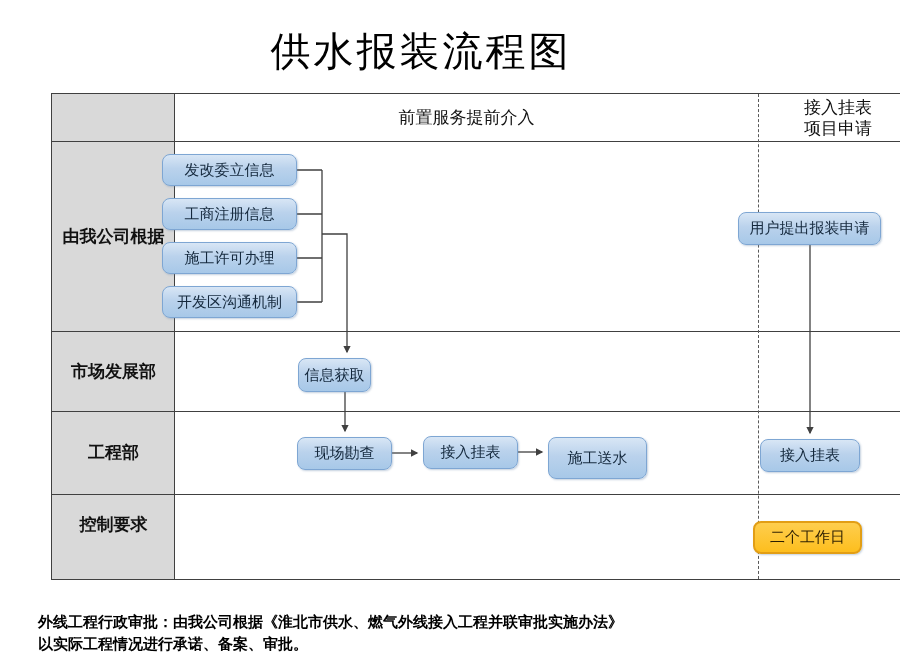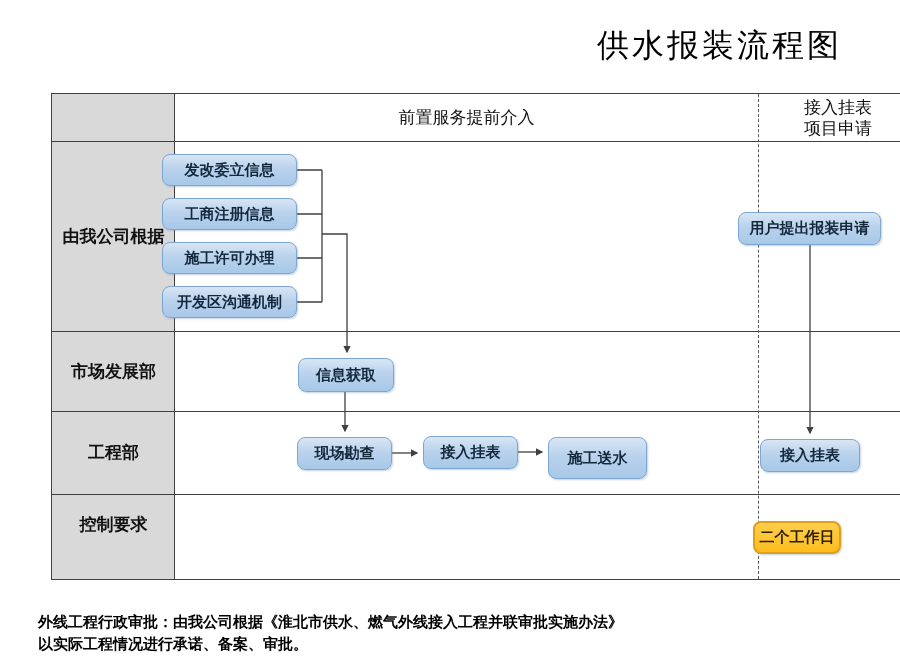--- a/index.html
+++ b/index.html
@@ -1,22 +1,22 @@
 <!DOCTYPE html>
 <html><head>
 <meta charset="utf-8">
 <style>
   html,body { margin:0; padding:0; background:#ffffff; }
   .canvas {
     position:relative; width:900px; height:661px; background:#ffffff;
     font-family:"Liberation Serif","DejaVu Serif",serif; overflow:hidden;
   }
   .title {
-    position:absolute; left:0; top:24px; width:842px; text-align:right;
-    font-size:32px; letter-spacing:3px; color:#000;font-family:Liberation Serif, serif;
+    position:absolute; left:0; top:24px; width:842px; text-align:center;
+    font-size:40px; letter-spacing:3px; color:#000;font-family:Liberation Serif, serif;
   }
   .table {
     position:absolute; left:20px; top:93px; width:866px; height:485px;
     border:1px solid #404040; box-sizing:content-box;margin-left:31px;
   }
   .label-col {
     position:absolute; left:0; top:0; width:123px; height:100%;
     background:#D9D9D9; border-right:1px solid #404040; box-sizing:border-box;
   }
   .hdiv { position:absolute; left:0; width:100%; height:0; border-top:1px solid #404040; }
@@ -28,21 +28,21 @@
   .hcell .stack { line-height:21px; }
   .row-label {
     position:absolute; left:0; width:123px; display:flex; align-items:center;
     justify-content:center; font-weight:bold; font-size:17px; color:#111;
   }
   svg.connectors { position:absolute; left:0; top:0; width:900px; height:661px; }
   .box {
     position:absolute; box-sizing:border-box; border:1px solid #7EA6D3; border-radius:8px;
     background:linear-gradient(180deg,#D8E6F5 0%,#BAD2EC 45%,#A7C8E8 100%);
     display:flex; align-items:center; justify-content:center;
-    font-weight:bold; font-size:15px; color:#14283c;
+    font-weight:normal; font-size:15px; color:#14283c;
     box-shadow:1px 1px 2px rgba(110,140,175,0.4);
   }
   .box.highlight {
     background:linear-gradient(180deg,#FECE4E 0%,#FDBE1E 100%);
     border:2px solid #E29E15; color:#2b1d00;
   }
   .footnote {
     position:absolute; left:38px; top:596px; font-weight:bold; font-size:15px;
     line-height:1.45; color:#000;margin-top:16px;
   }
@@ -90,28 +90,28 @@
     <path d="M392,453 H417" fill="none" stroke="#404040" stroke-width="1.3" marker-end="url(#arrow)"></path>
     <path d="M518,452 H542" fill="none" stroke="#404040" stroke-width="1.3" marker-end="url(#arrow)"></path>
     <path d="M810,245 V433" fill="none" stroke="#404040" stroke-width="1.3" marker-end="url(#arrow)"></path>
   </svg>
 
   <div class="box" style="left:162px;top:154px;width:135px;height:32px">发改委立信息</div>
   <div class="box" style="left:162px;top:198px;width:135px;height:32px">工商注册信息</div>
   <div class="box" style="left:162px;top:286px;width:135px;height:32px">开发区沟通机制</div>
   <div class="box" style="left:162px;top:242px;width:135px;height:32px">施工许可办理</div>
 
-  <div class="box" style="left:298px;top:358px;width:96px;height:34px">信息获取</div>
+  <div class="box" style="left:298px;top:358px;width:73px;height:34px">信息获取</div>
 
   <div class="box" style="left:297px;top:437px;width:95px;height:33px">现场勘查</div>
   <div class="box" style="left:423px;top:436px;width:95px;height:33px">接入挂表</div>
   <div class="box" style="left:548px;top:437px;width:99px;height:42px">施工送水</div>
 
   <div class="box" style="left:738px;top:212px;width:143px;height:33px">用户提出报装申请</div>
   <div class="box" style="left:760px;top:439px;width:100px;height:33px">接入挂表</div>
-  <div class="box highlight" style="left:753px;top:521px;width:88px;height:33px">二个工作日</div>
+  <div class="box highlight" style="left:753px;top:521px;width:109px;height:33px">二个工作日</div>
 
   <div class="footnote">
     <div>外线工程行政审批：由我公司根据《淮北市供水、燃气外线接入工程并联审批实施办法》</div>
     <div>以实际工程情况进行承诺、备案、审批。</div>
   </div>
 
 </div>
 
 </body></html>

